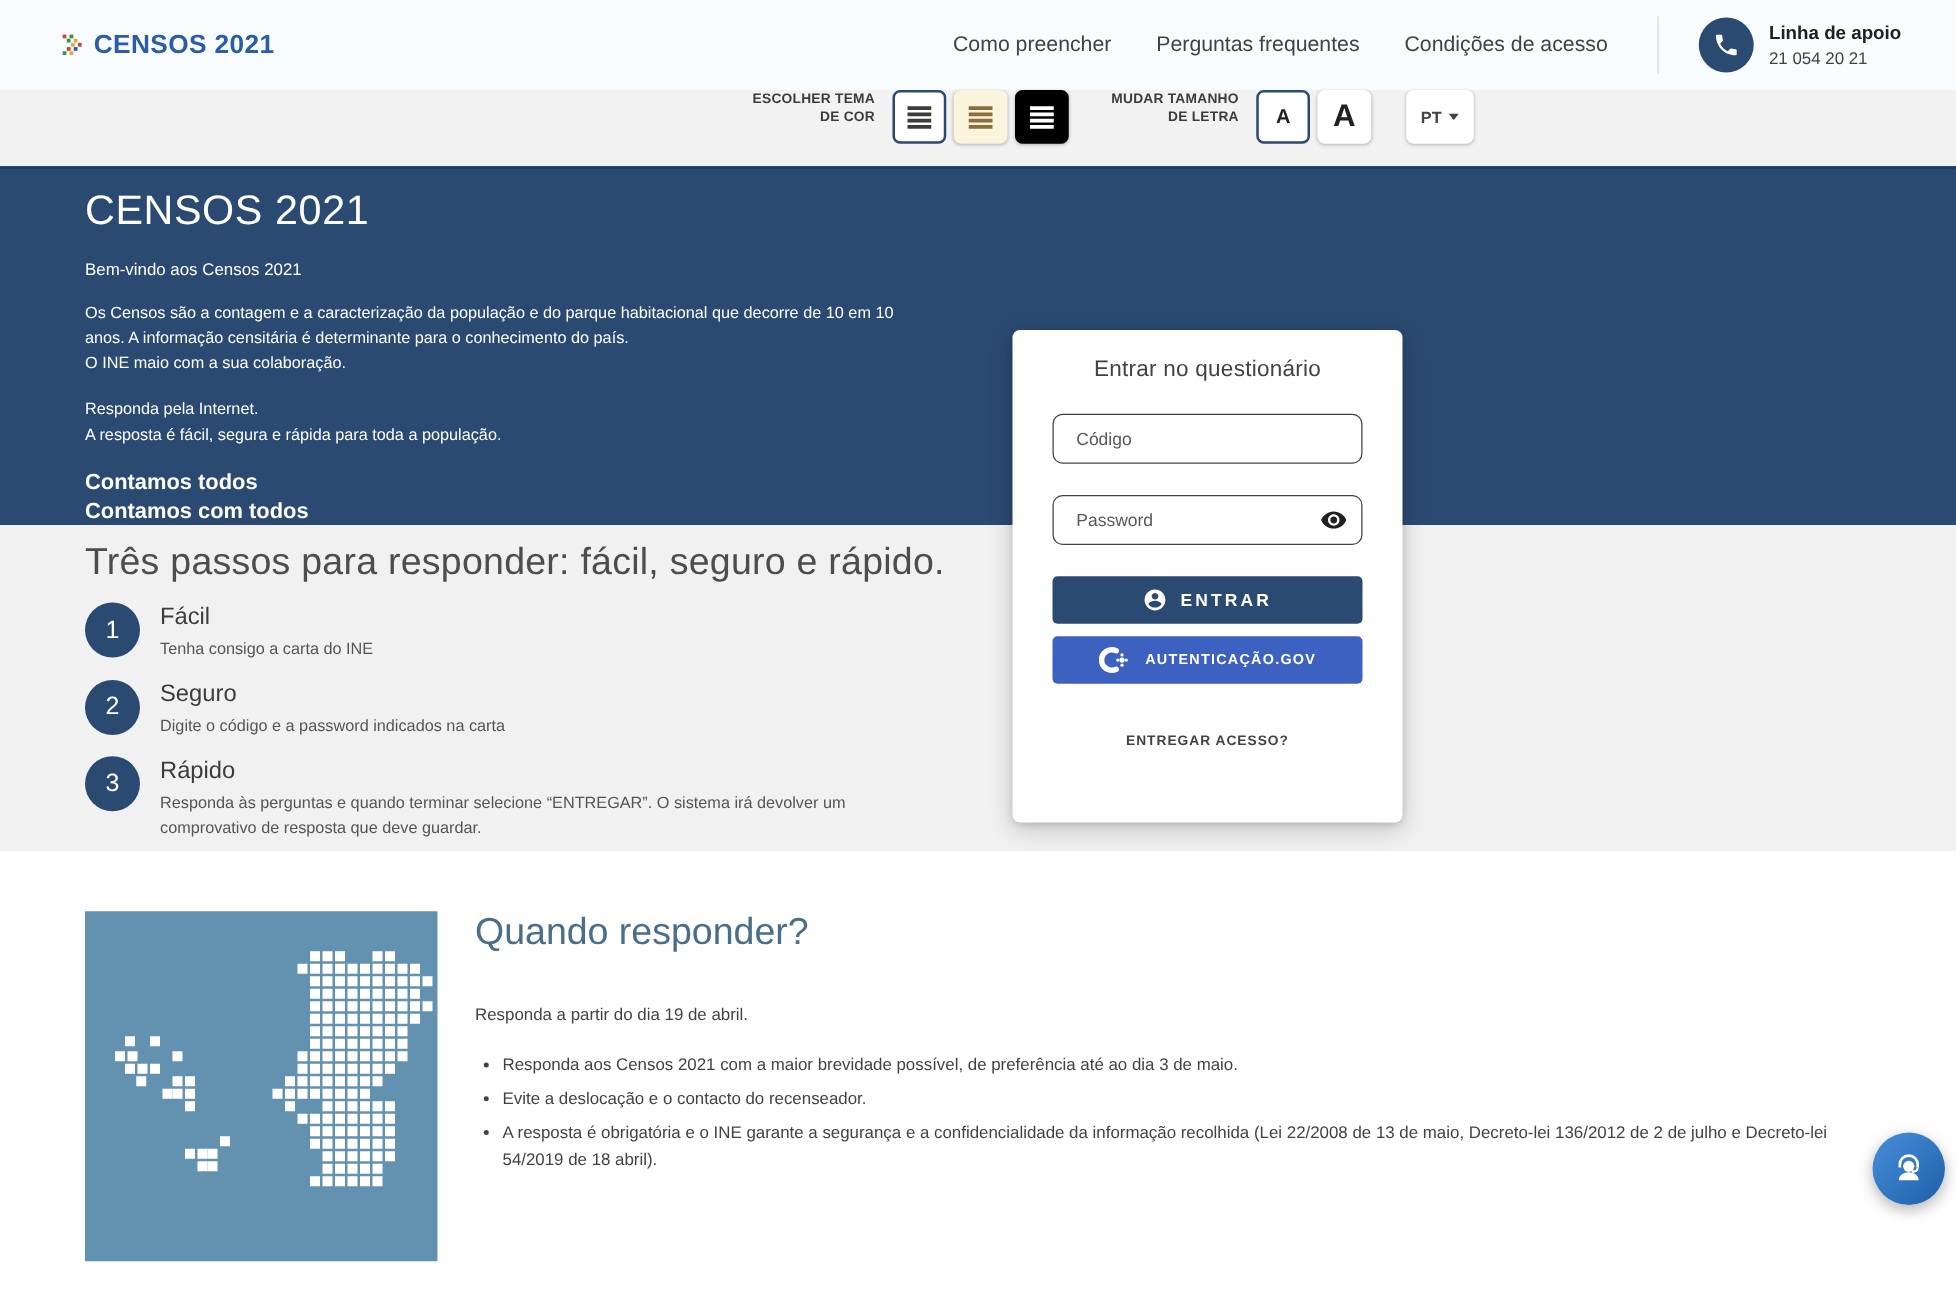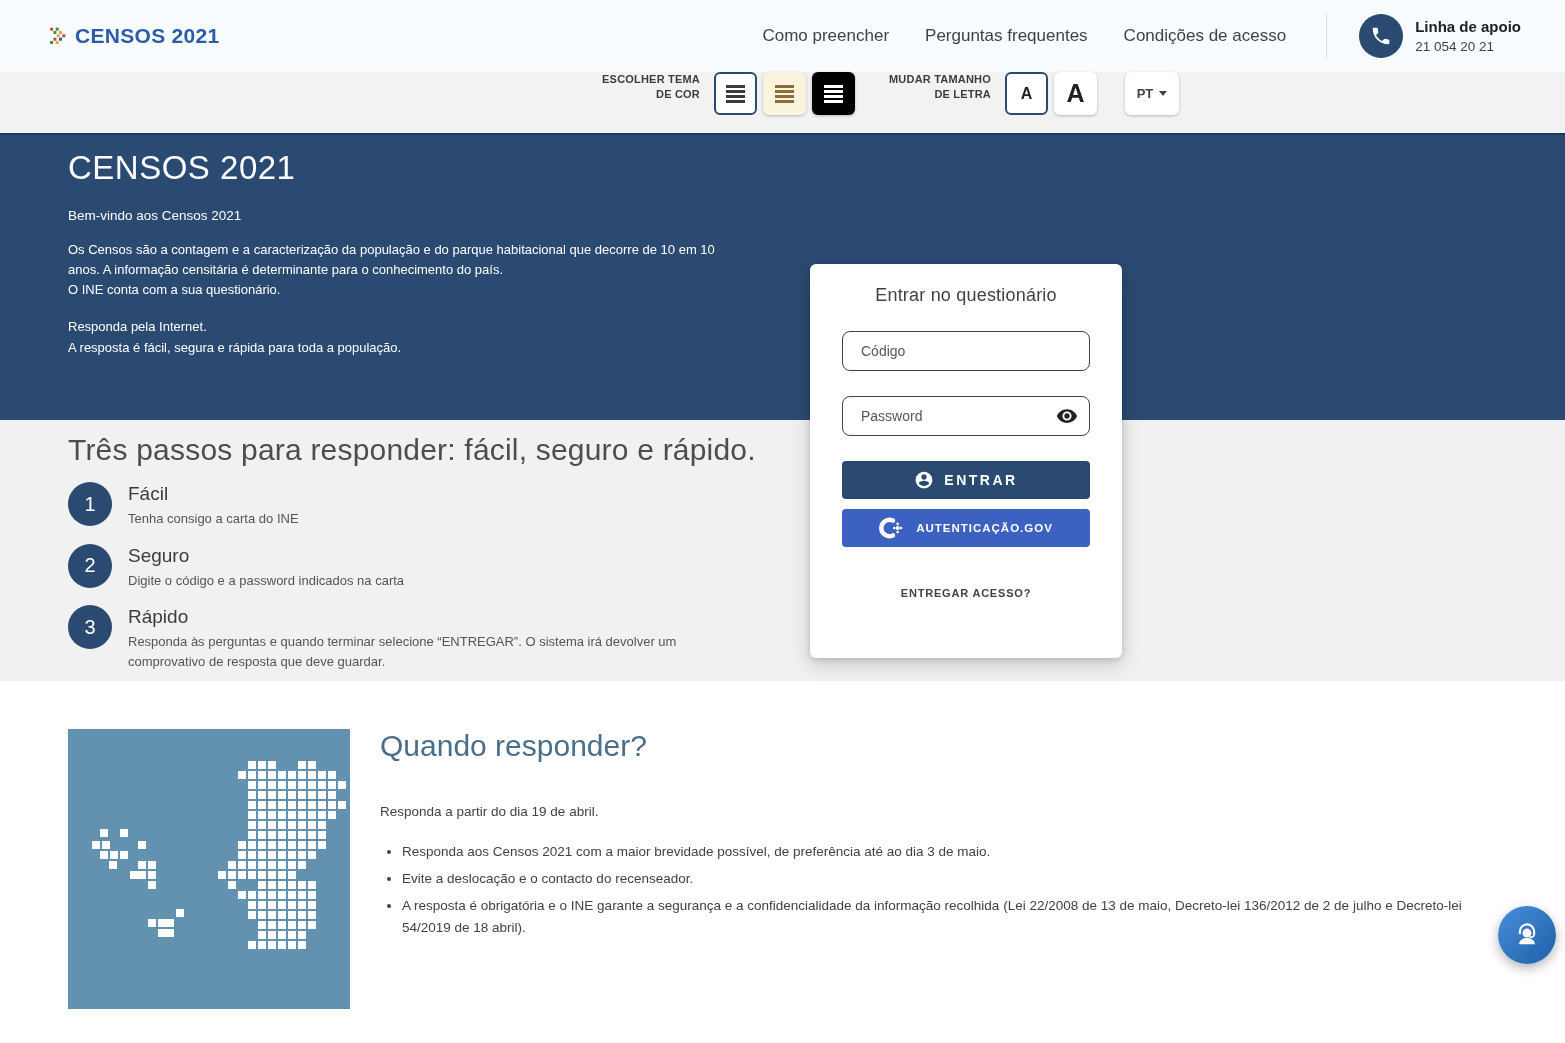--- a/index.html
+++ b/index.html
@@ -168,25 +168,29 @@
     <span>PT</span>
     <span class="caret"></span>
   </button>
 </div>
 
 <section class="hero">
   <h1>CENSOS 2021</h1>
   <div class="hero-welcome">Bem-vindo aos Censos 2021</div>
   <div class="hero-block">
     <div>Os Censos são a contagem e a caracterização da população e do parque habitacional que decorre de 10 em 10 anos. A informação censitária é determinante para o conhecimento do país.</div>
-    <div>O INE conta com a sua questionário.</div>
+    <div>O INE maio com a sua colaboração.</div>
   </div>
   <div class="hero-block">
     <div>Responda pela Internet.</div>
     <div>A resposta é fácil, segura e rápida para toda a população.</div>
+  </div>
+  <div class="hero-slogans">
+    <div>Contamos todos</div>
+    <div>Contamos com todos</div>
   </div>
 </section>
 
 <section class="steps">
   <h2>Três passos para responder: fácil, seguro e rápido.</h2>
 
   <div class="step-row">
     <div class="step-num">1</div>
     <div class="step-body">
       <div class="step-title">Fácil</div>

